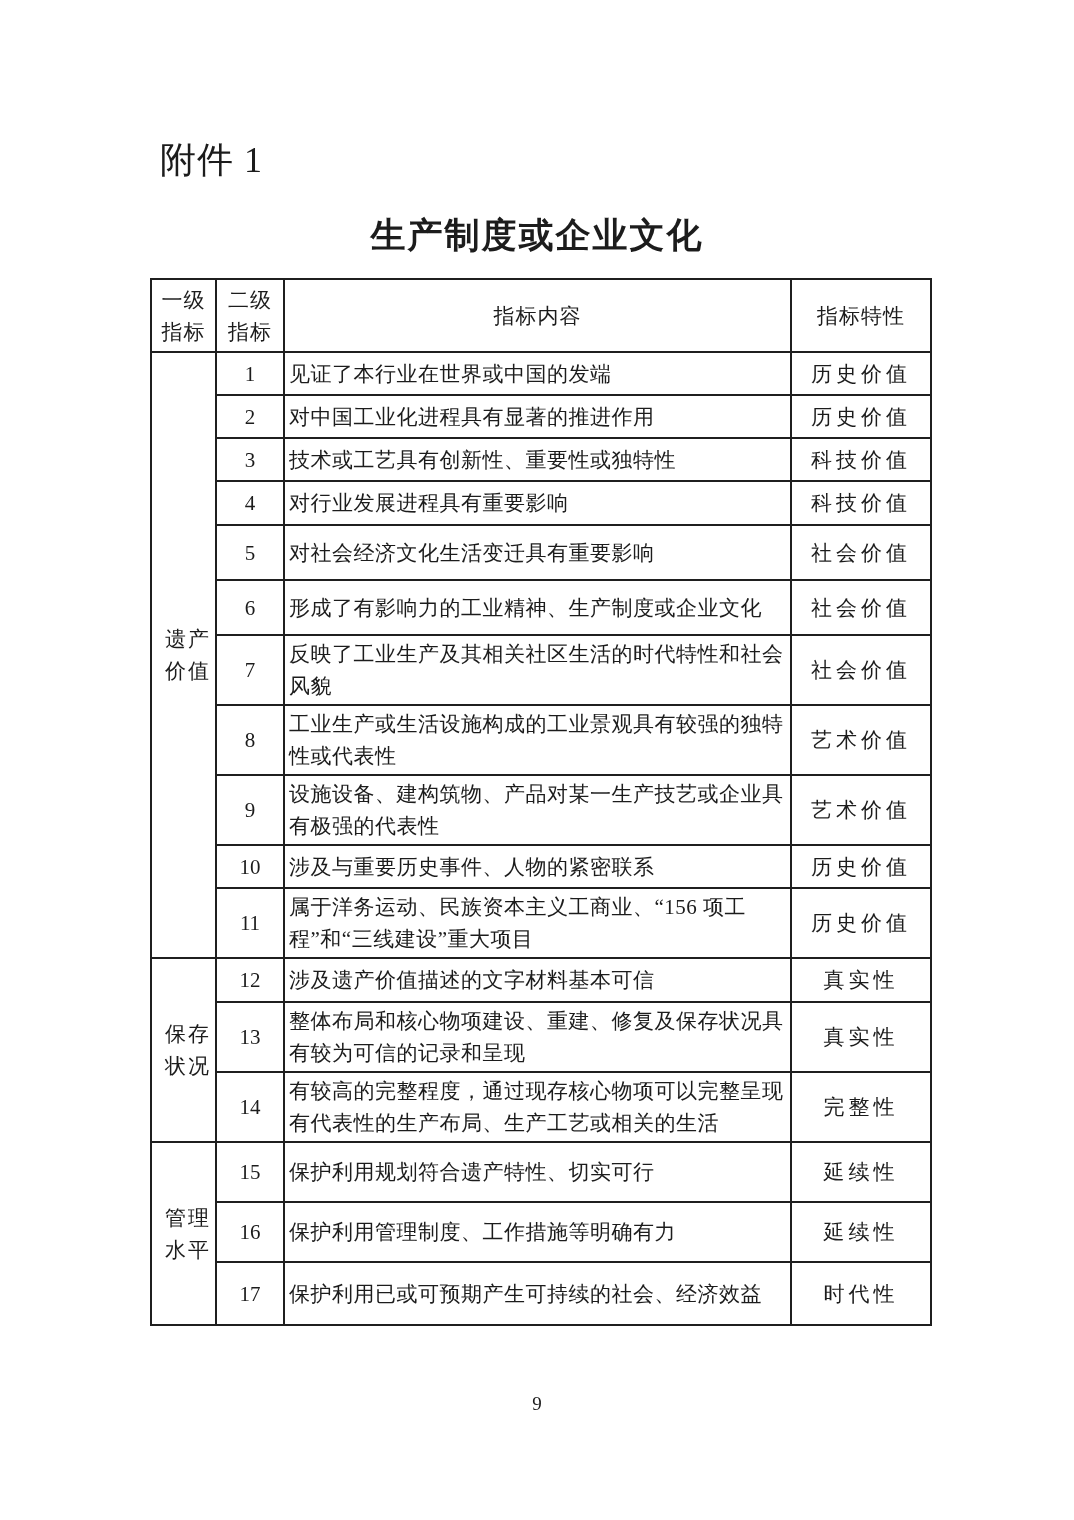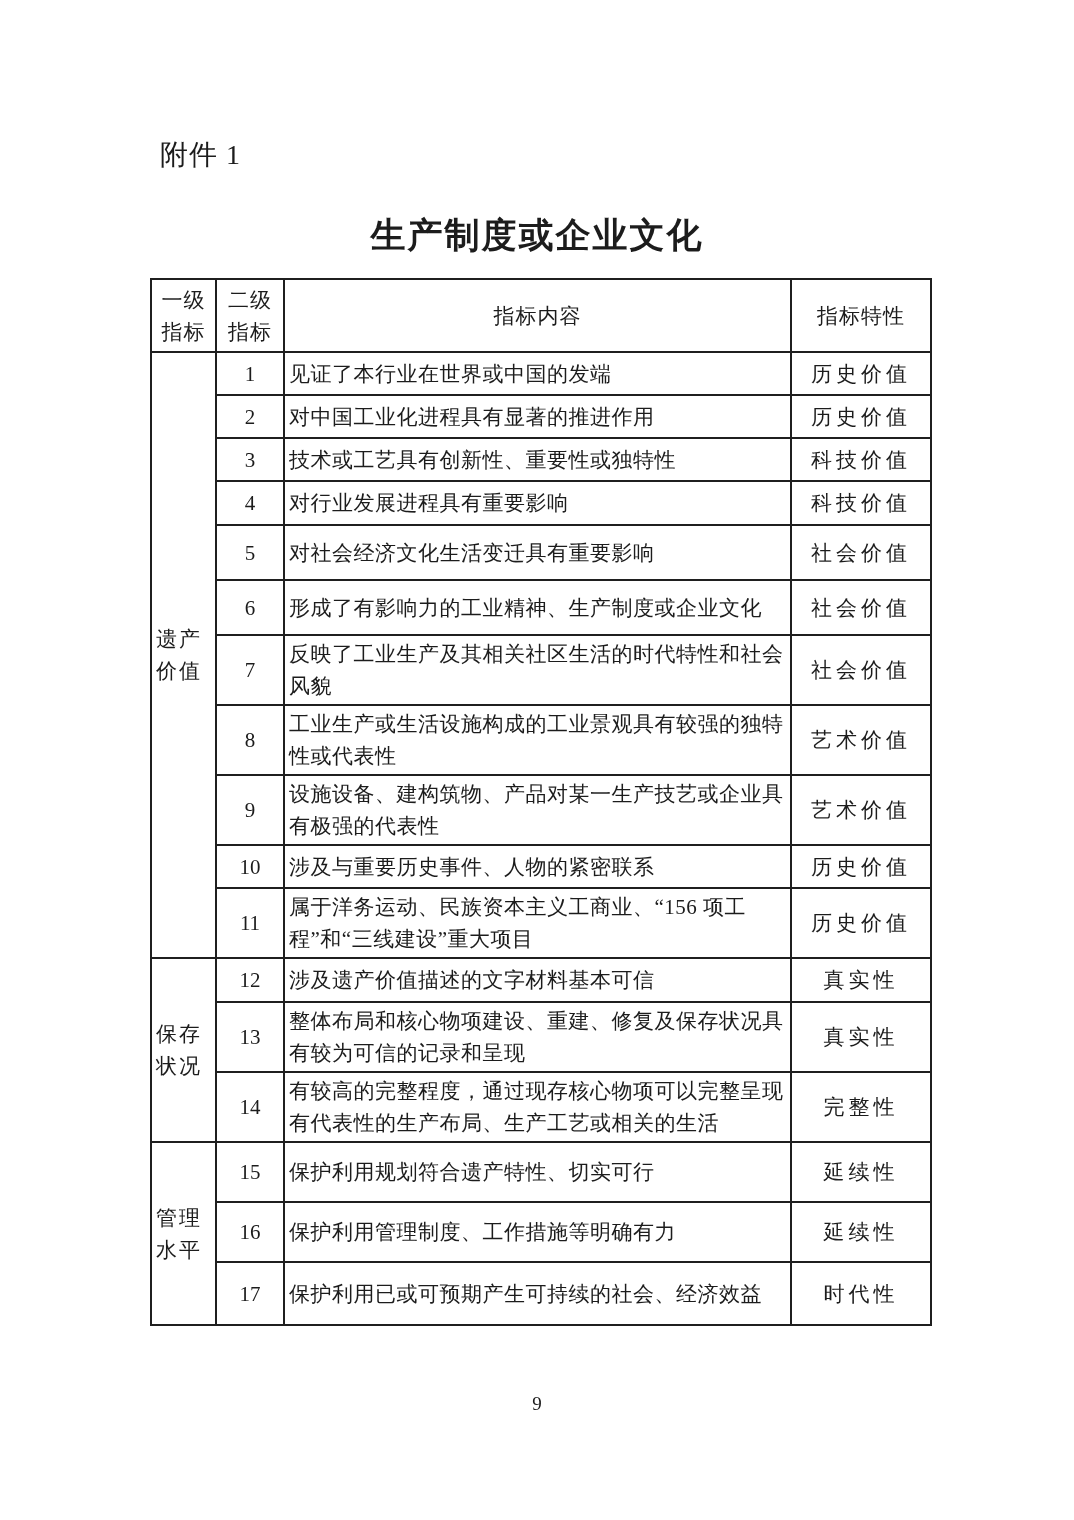--- a/index.html
+++ b/index.html
@@ -13,21 +13,21 @@
     height: 1520px;
     background: #ffffff;
     font-family: "Liberation Serif", "DejaVu Serif", serif;
     color: #1c1c1c;
     overflow: hidden;
   }
   .attachment-label {
     position: absolute;
     left: 160px;
     top: 136px;
-    font-size: 28px;
+    font-size: 36px;
     letter-spacing: 1px;
   }
   .doc-title {
     position: absolute;
     left: 0;
     top: 212px;
     width: 100%;
     text-align: center;
     font-size: 35px;
     font-weight: bold;
@@ -54,21 +54,21 @@
   col.c-num   { width: 68px; }
   col.c-content { width: 507px; }
   col.c-trait { width: 140px; }
 
   th.header-cell {
     text-align: center;
     line-height: 30px;
     letter-spacing: 1px;
   }
   td.group-cell {
-    text-align: left;
+    text-align: right;
     letter-spacing: 2px;
     line-height: 36px;
     padding: 2px 6px;
   }
   td.num-cell {
     text-align: center;
     font-size: 22px;
   }
   td.content-cell {
     text-align: left;

